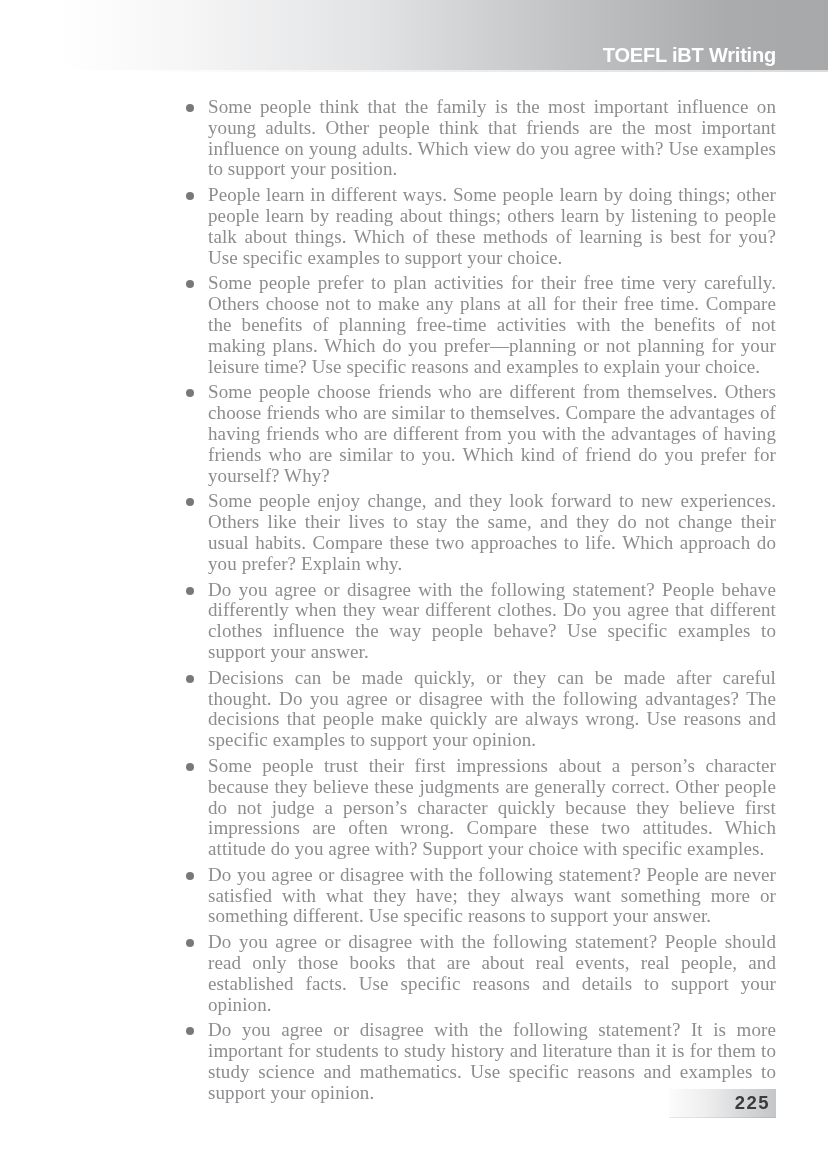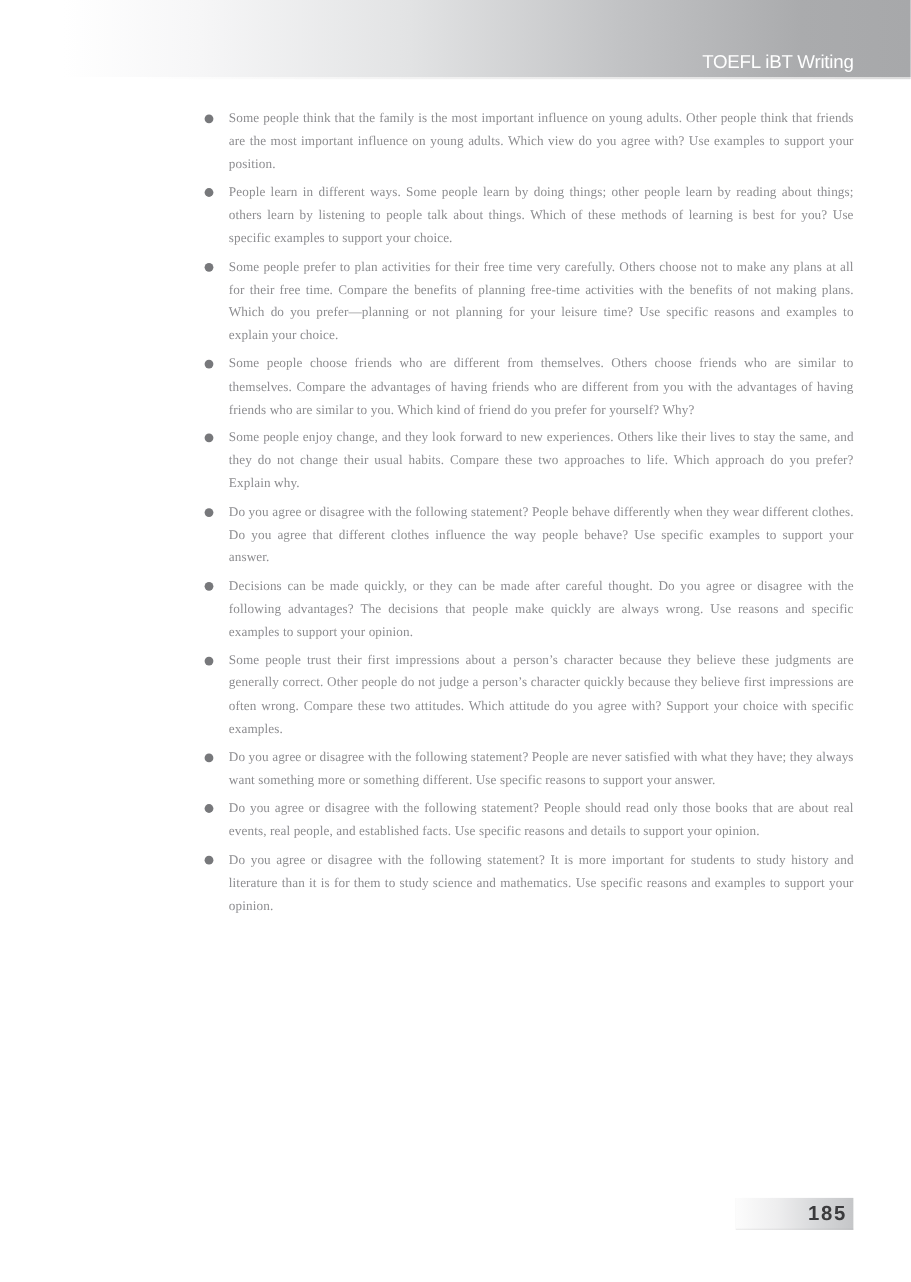--- a/index.html
+++ b/index.html
@@ -35,22 +35,22 @@
     content: "";
     position: absolute;
     left: 0; bottom: -2px;
     width: 100%; height: 2px;
     background: linear-gradient(90deg,
       rgba(0,0,0,0) 0%, rgba(0,0,0,0) 15%,
       rgba(0,0,0,0.05) 45%, rgba(0,0,0,0.14) 100%);
   }
   .header-title {
     font-family: "Liberation Sans", sans-serif;
-    font-weight: normal;
-    font-size: 17px;
+    font-weight: bold;
+    font-size: 20px;
     letter-spacing: -0.2px;
     color: #ffffff;
     line-height: 1;
   }
 
   
   .prompt-list {
     position: absolute;
     top: 97px;
     left: 186px;
@@ -65,21 +65,21 @@
   .bullet-icon {
     flex: 0 0 8px;
     width: 8px; height: 8px;
     margin-top: 7px;
     border-radius: 50%;
     background: #77787b;
   }
   .prompt-text {
     margin-left: 14px;
     width: 568px;
-    font-size: 12px;
+    font-size: 19px;
     line-height: 20.8px;
     color: #8d8d90;
     text-align: justify;
     letter-spacing: 0.1px;
   }
 
   
   .page-number-tab {
     position: absolute;
     top: 1089px;
@@ -149,14 +149,14 @@
     <span class="bullet-icon"></span>
     <span class="prompt-text">Do you agree or disagree with the following statement? People should read only those books that are about real events, real people, and established facts. Use specific reasons and details to support your opinion.</span>
   </li>
   <li class="prompt-item">
     <span class="bullet-icon"></span>
     <span class="prompt-text">Do you agree or disagree with the following statement? It is more important for students to study history and literature than it is for them to study science and mathematics. Use specific reasons and examples to support your opinion.</span>
   </li>
 </ul>
 
 <div class="page-number-tab">
-  <span class="page-number">185</span>
+  <span class="page-number">225</span>
 </div>
 
 </body></html>

